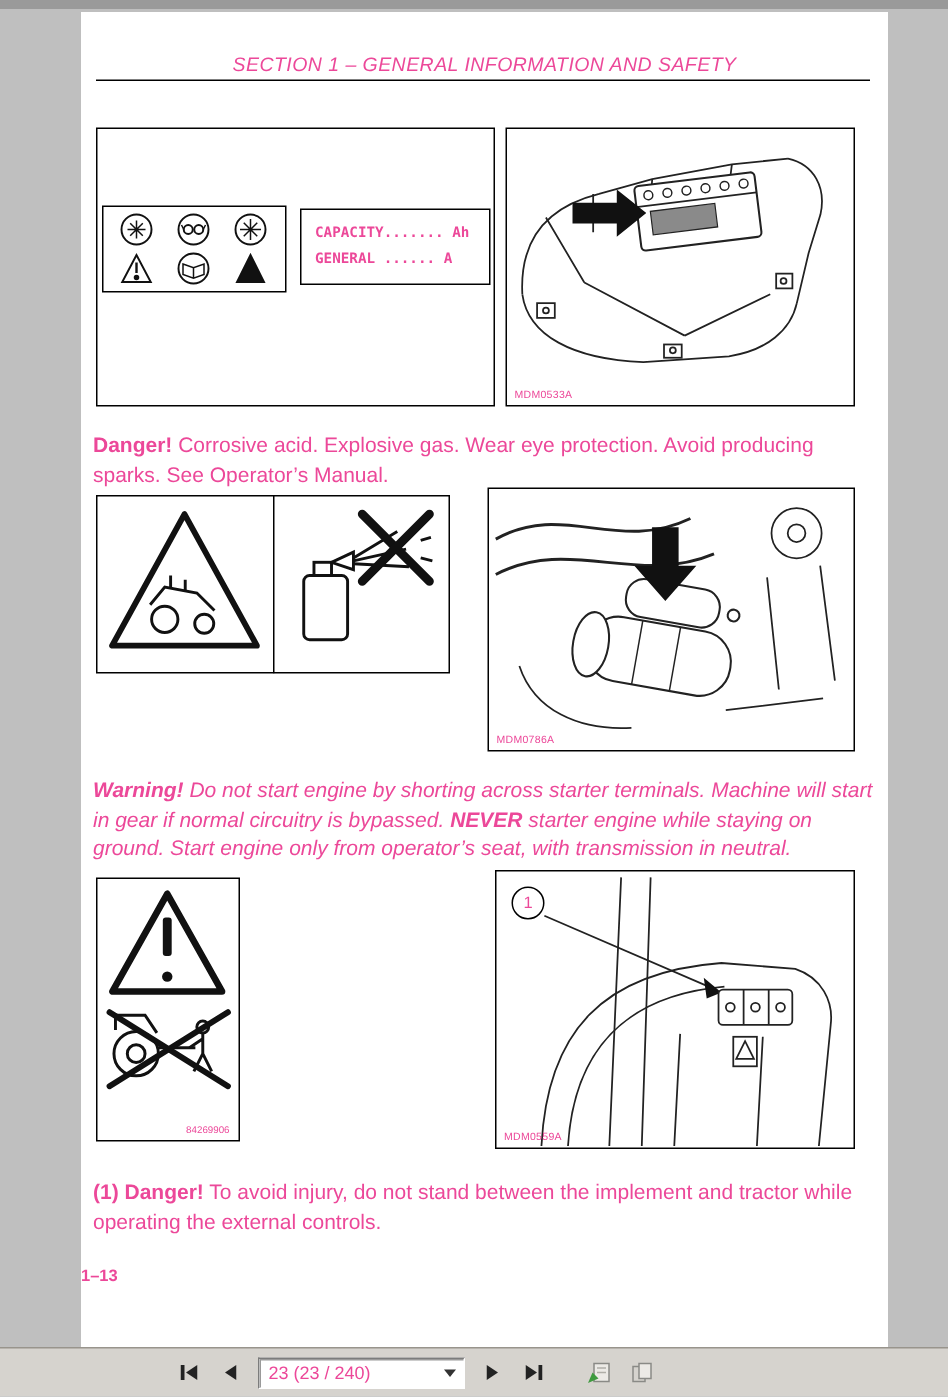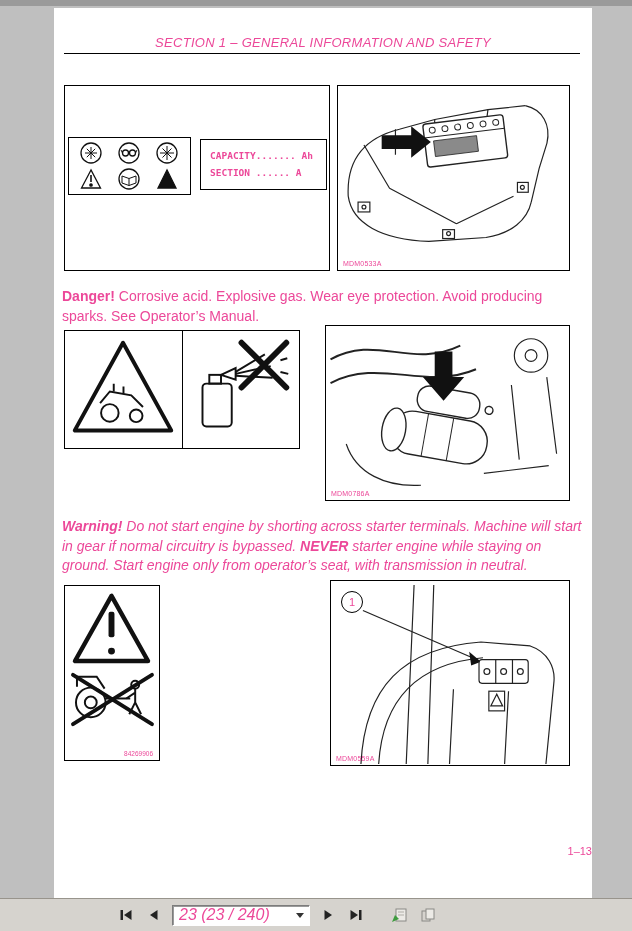--- a/index.html
+++ b/index.html
@@ -34,32 +34,32 @@
   .ill{position:absolute;left:0;top:0;}
 
   .callout{position:absolute;left:10px;top:10px;width:20px;height:20px;border:1.5px solid #000;
            border-radius:50%;text-align:center;line-height:20px;font-size:11px;background:#fff;}
 
   .cap{position:absolute;left:8px;right:8px;font-size:14px;line-height:1.4;margin:0;}
   .cap1{top:279px;}
   .cap2{top:509px;font-style:italic;}
   .cap3{top:777px;}
 
-  .page-num{position:absolute;top:837px;left:0;right:0;text-align:right;
-            font-weight:normal;font-size:11px;}
+  .page-num{position:absolute;top:837px;left:0;right:0;text-align:left;
+            font-weight:bold;font-size:11px;}
 
   .toolbar{position:absolute;left:0;bottom:0;width:632px;height:33px;background:#d6d3ce;
            border-top:1px solid #98948c;display:flex;align-items:center;box-sizing:border-box;
            padding-left:112px;}
   .tb-btn{width:24px;height:24px;border:none;background:transparent;padding:0;margin:0 2px;
           display:flex;align-items:center;justify-content:center;cursor:pointer;}
   .page-combo{width:138px;height:21px;background:#fff;border:1px solid #7c7c7c;
               border-bottom-color:#fff;border-right-color:#fff;box-shadow:inset 1px 1px 0 #9a9a9a;
               margin:0 4px;display:flex;align-items:center;position:relative;box-sizing:border-box;}
-  .combo-text{padding-left:6px;font-size:16px;white-space:nowrap;font-style:italic;}
+  .combo-text{padding-left:6px;font-size:12px;white-space:nowrap;}
   .combo-arrow{position:absolute;right:2px;top:0;bottom:0;width:14px;display:flex;
                align-items:center;justify-content:center;cursor:pointer;}
   .gap-left{margin-left:18px;}
 </style>
 </head>
 <body>
 
 <div class="viewer">
   <div class="top-strip"></div>
 
@@ -95,21 +95,21 @@
               <path d="M53,38 L60,40.5 L67,38 L67,45 L60,47.5 L53,45 Z M60,40.5 L60,47.5" stroke-width="1"></path>
             </g>
             <g>
               <polygon points="98,32 89,50 107,50" fill="#111"></polygon>
             </g>
           </g>
         </svg>
       </div>
       <div class="box f1-cap">
         <div>CAPACITY....... Ah</div>
-        <div>SECTION ...... A</div>
+        <div>GENERAL ...... A</div>
       </div>
     </div>
 
     <div class="panel f1-right">
       <svg class="ill" width="230" height="183" viewBox="0 0 233 186">
         <g stroke="#222" fill="none" stroke-width="1.2">
           <path d="M10,112 C8,72 30,52 62,44 L98,34 L152,24 L190,20"></path>
           <path d="M190,20 C208,24 216,40 212,58 L204,84 L196,118"></path>
           <path d="M10,112 C14,140 44,156 92,158 L150,154 C176,150 192,136 196,118"></path>
           <path d="M26,60 L52,104 M52,104 L120,140 M120,140 L178,112"></path>
@@ -236,20 +236,21 @@
           <circle cx="175" cy="92" r="3"></circle>
           <circle cx="192" cy="92" r="3"></circle>
           <rect x="160" y="112" width="16" height="20"></rect>
           <polygon points="168,115 162,127 174,127" fill="none"></polygon>
         </g>
       </svg>
       <div class="callout">1</div>
       <div class="fig-code">MDM0559A</div>
     </div>
 
+    <p class="cap cap3"><b>(1) Danger!</b><span> To avoid injury, do not stand between the implement and tractor while operating the external controls.</span></p>
 
     <div class="page-num">1–13</div>
   </div>
 
   <div class="toolbar">
     <button class="tb-btn">
       <svg width="16" height="16" viewBox="0 0 16 16">
         <rect x="2.5" y="3" width="2.5" height="10" fill="#222"></rect>
         <polygon points="13.5,3 13.5,13 6,8" fill="#222"></polygon>
       </svg>

